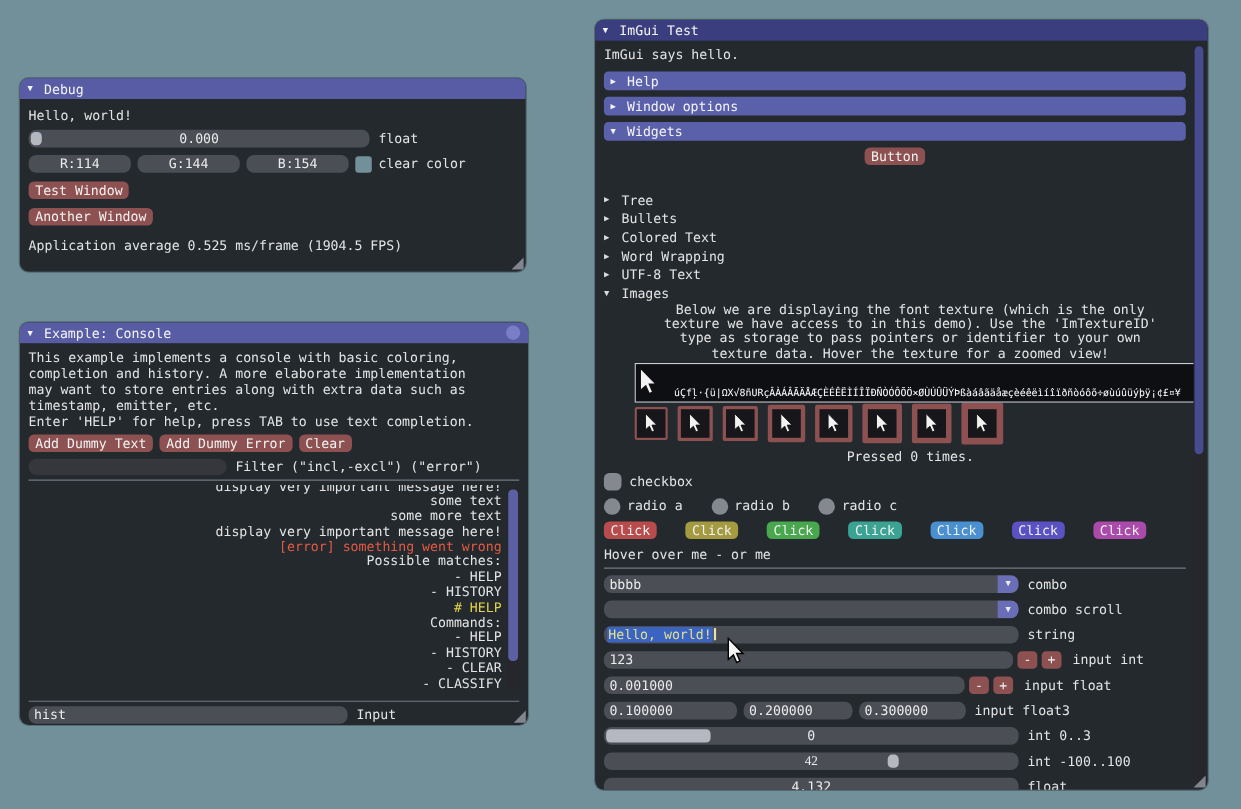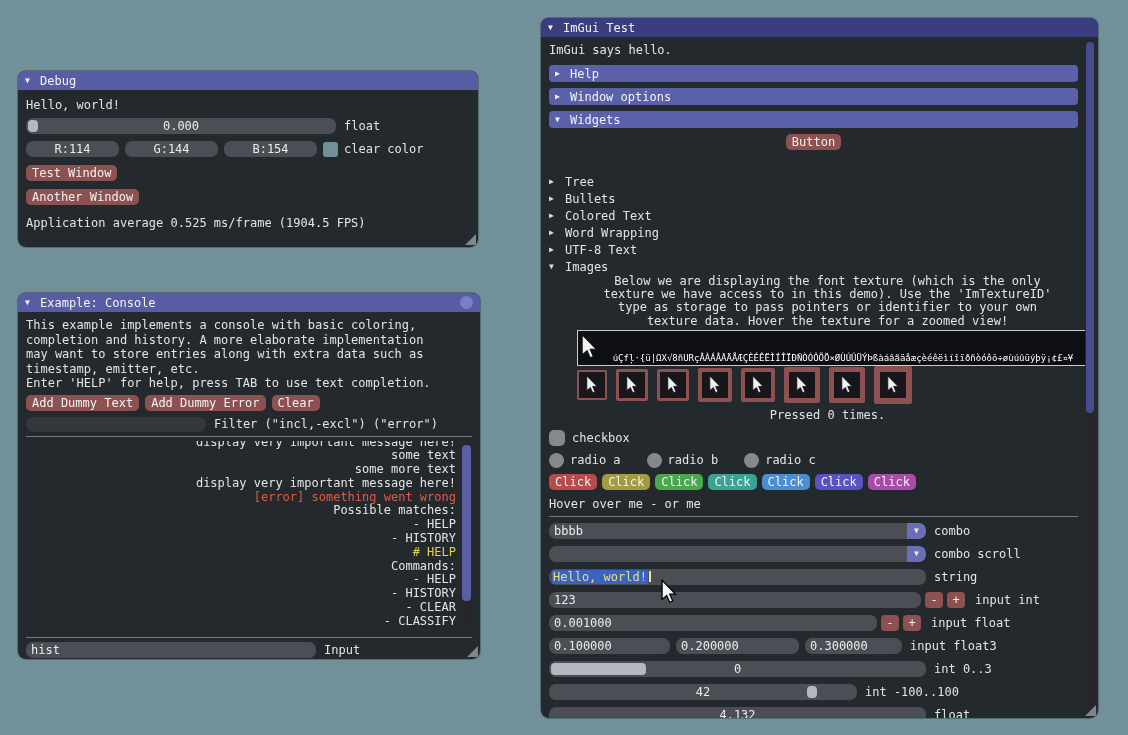--- a/index.html
+++ b/index.html
@@ -292,21 +292,21 @@
         </span>
       <span class="row" style="gap:6px;">
           <span class="radio"></span>
           <span class="label">radio b</span>
         </span>
       <span class="row" style="gap:6px;">
           <span class="radio"></span>
           <span class="label">radio c</span>
         </span>
     </div>
-    <div class="row" style="gap:5px;margin-bottom:7px;">
+    <div class="row" style="gap:26px;margin-bottom:7px;">
       <span class="btn" style="background: rgb(184, 76, 76);">Click</span>
       <span class="btn" style="background: rgb(164, 154, 64);">Click</span>
       <span class="btn" style="background: rgb(73, 168, 78);">Click</span>
       <span class="btn" style="background: rgb(59, 163, 147);">Click</span>
       <span class="btn" style="background: rgb(74, 143, 208);">Click</span>
       <span class="btn" style="background: rgb(90, 82, 194);">Click</span>
       <span class="btn" style="background: rgb(170, 74, 170);">Click</span>
     </div>
     <div class="tl" style="margin-bottom:5px;">Hover over me - or me</div>
     <div class="separator"></div>
@@ -349,37 +349,37 @@
         <span class="pl">0.001000</span>
         </div>
       <span class="small-btn">-</span>
       <span class="small-btn">+</span>
       <span class="label" style="margin-left:6px;">input float</span>
     </div>
     <div class="wrow" style="gap:6px;">
       <div class="frame" style="width:121px;">
         <span class="pl">0.100000</span>
         </div>
-      <div class="frame" style="width:123px;">
+      <div class="frame" style="width:99px;">
         <span class="pl">0.200000</span>
         </div>
       <div class="frame" style="width:97px;">
         <span class="pl">0.300000</span>
         </div>
       <span class="label" style="margin-left:2px;">input float3</span>
     </div>
     <div class="wrow">
       <div class="frame center" style="width:377px;">
         <span class="slider-grab" style="left:2px;width:95px;"></span>
         <span style="position:relative;">0</span>
       </div>
       <span class="label">int 0..3</span>
     </div>
     <div class="wrow">
-      <div class="frame center" style="width:308px;">
+      <div class="frame center" style="width:377px;font-family:Liberation Serif, serif;">
         <span class="slider-grab" style="left:258px;width:10px;"></span>
         <span style="position:relative;">42</span>
       </div>
       <span class="label">int -100..100</span>
     </div>
     <div class="wrow">
       <div class="frame center" style="width:377px;">
         <span>4.132</span>
       </div>
       <span class="label">float</span>

